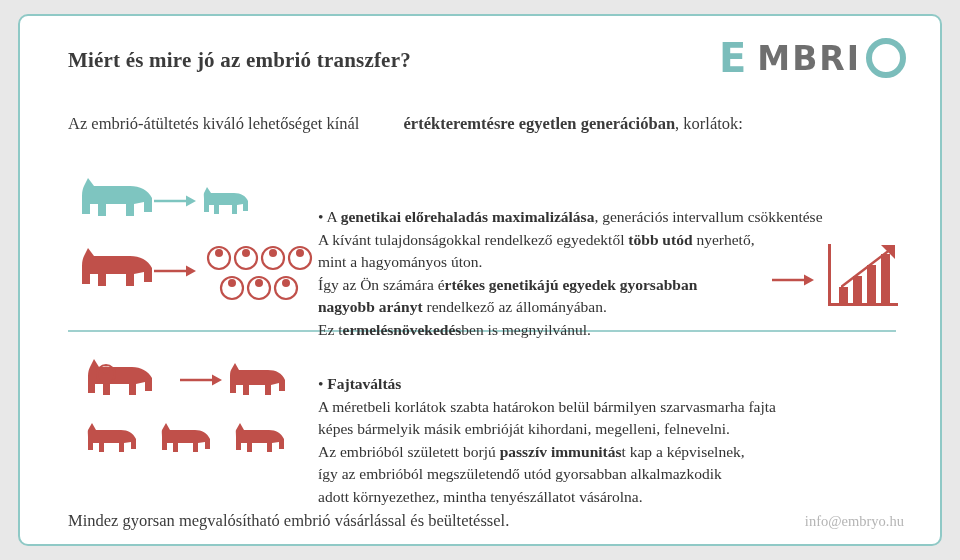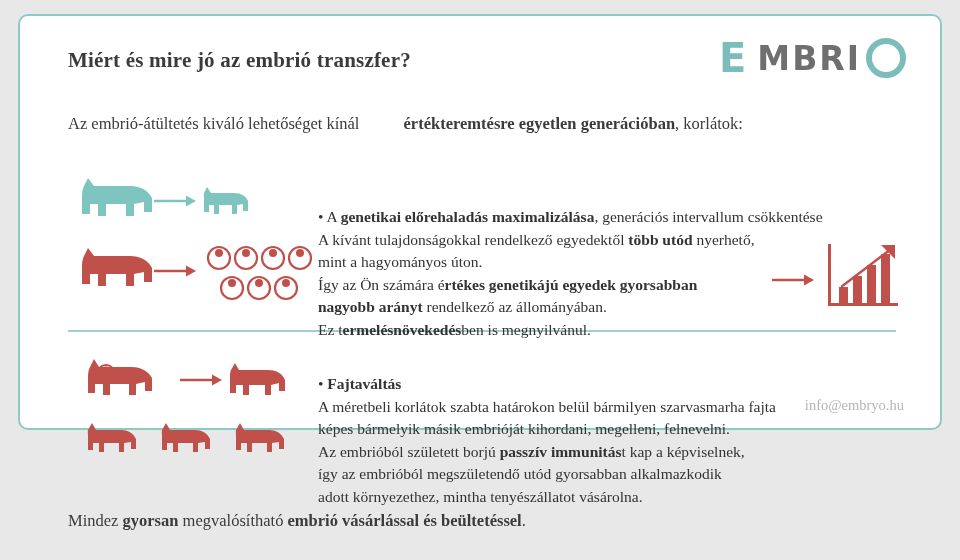--- a/index.html
+++ b/index.html
@@ -11,21 +11,21 @@
     height: 560px;
     background: #e8e8e8;
     font-family: "Liberation Serif", serif;
     overflow: hidden;
   }
   .card {
     position: absolute;
     left: 18px;
     top: 14px;
     width: 924px;
-    height: 416px;
+    height: 532px;
     background: #ffffff;
     border: 2px solid #8fc9c6;
     border-radius: 10px;
     box-sizing: border-box;
   }
   .title {
     position: absolute;
     left: 48px;
     top: 32px;
     font-size: 21px;
@@ -95,21 +95,21 @@
   #b1 { left: 298px; top: 166px; }
   #b2 { left: 298px; top: 333px; }
 
   .footer {
     position: absolute;
     left: 48px;
     top: 495px;
     font-size: 16.5px;
     color: #3b3b3b;
   }
-  .footer b { font-weight: bold; margin-top: 20px; }
+  .footer b { font-weight: normal; margin-top: 20px; }
   .email {
     position: absolute;
     right: 36px;
     bottom: 14px;
     font-size: 14.5px;
     color: #b5b5b5;
   }
 
   .fig { position: absolute; }
 

